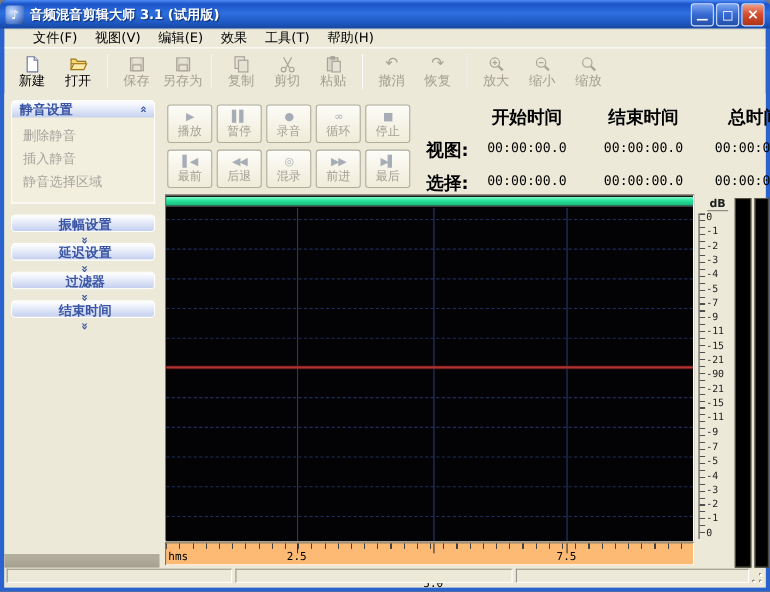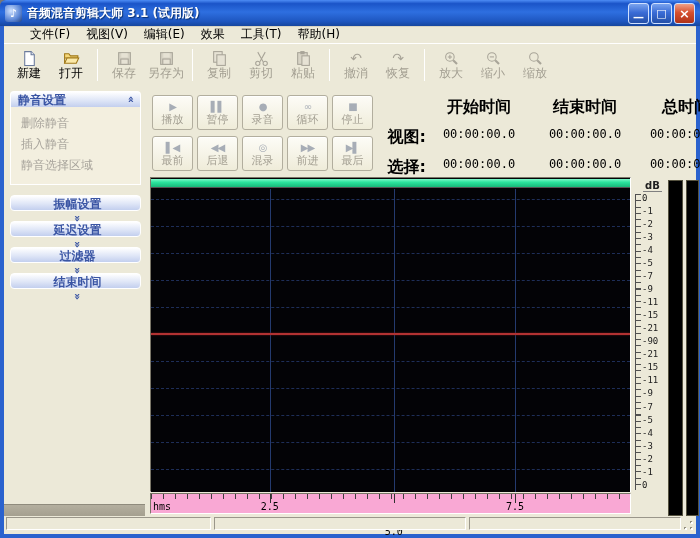--- a/index.html
+++ b/index.html
@@ -70,21 +70,21 @@
   
   .wavewrap{position:absolute;left:4px;top:92px;width:481px;height:315px;
     border:1px solid;border-color:#7a7668 #ffffff #ffffff #7a7668;background:#030306;}
   .greenbar{position:absolute;left:0;top:1px;width:100%;height:9px;
     background:linear-gradient(180deg,#7df7c8,#2ce49e 40%,#17b87a);border-bottom:1px solid #555;}
   .wave{position:absolute;left:0;top:11px;width:100%;height:303px;overflow:hidden;}
   .hgrid{position:absolute;left:0;width:100%;height:0;border-top:1px dashed #1e2e58;}
   .vgrid{position:absolute;top:0;width:1px;height:100%;background:#243a6e;}
   .centerline{position:absolute;left:0;width:100%;height:2px;background:#b23232;box-shadow:0 0 2px #701818;}
   
-  .ruler{position:absolute;left:4px;top:408px;width:481px;height:21px;background:#f9a8d4;
+  .ruler{position:absolute;left:4px;top:408px;width:481px;height:21px;background:#fdba74;
     border:1px solid;border-color:#7a7668 #fff #fff #7a7668;}
   .ruler .ticks{position:absolute;left:0;top:0;width:100%;height:5px;
     background:repeating-linear-gradient(90deg,#404040 0 1px,transparent 1px 12px);}
   .majtick{position:absolute;top:0;width:1px;height:9px;background:#303030;}
   .rlabel{position:absolute;top:7px;font-size:10px;color:#000;transform:translateX(-50%);font-family:"DejaVu Sans Mono",monospace;}
   .rorigin{position:absolute;left:2px;top:7px;font-size:10px;color:#000;font-family:"DejaVu Sans Mono",monospace;}
   
   .dbscale{position:absolute;left:487px;top:95px;width:33px;height:312px;}
   .db-axis{position:absolute;left:2px;top:14px;bottom:2px;width:6px;border-left:1px solid #505050;
     background:repeating-linear-gradient(180deg,#505050 0 1px,transparent 1px 6.3px);}

